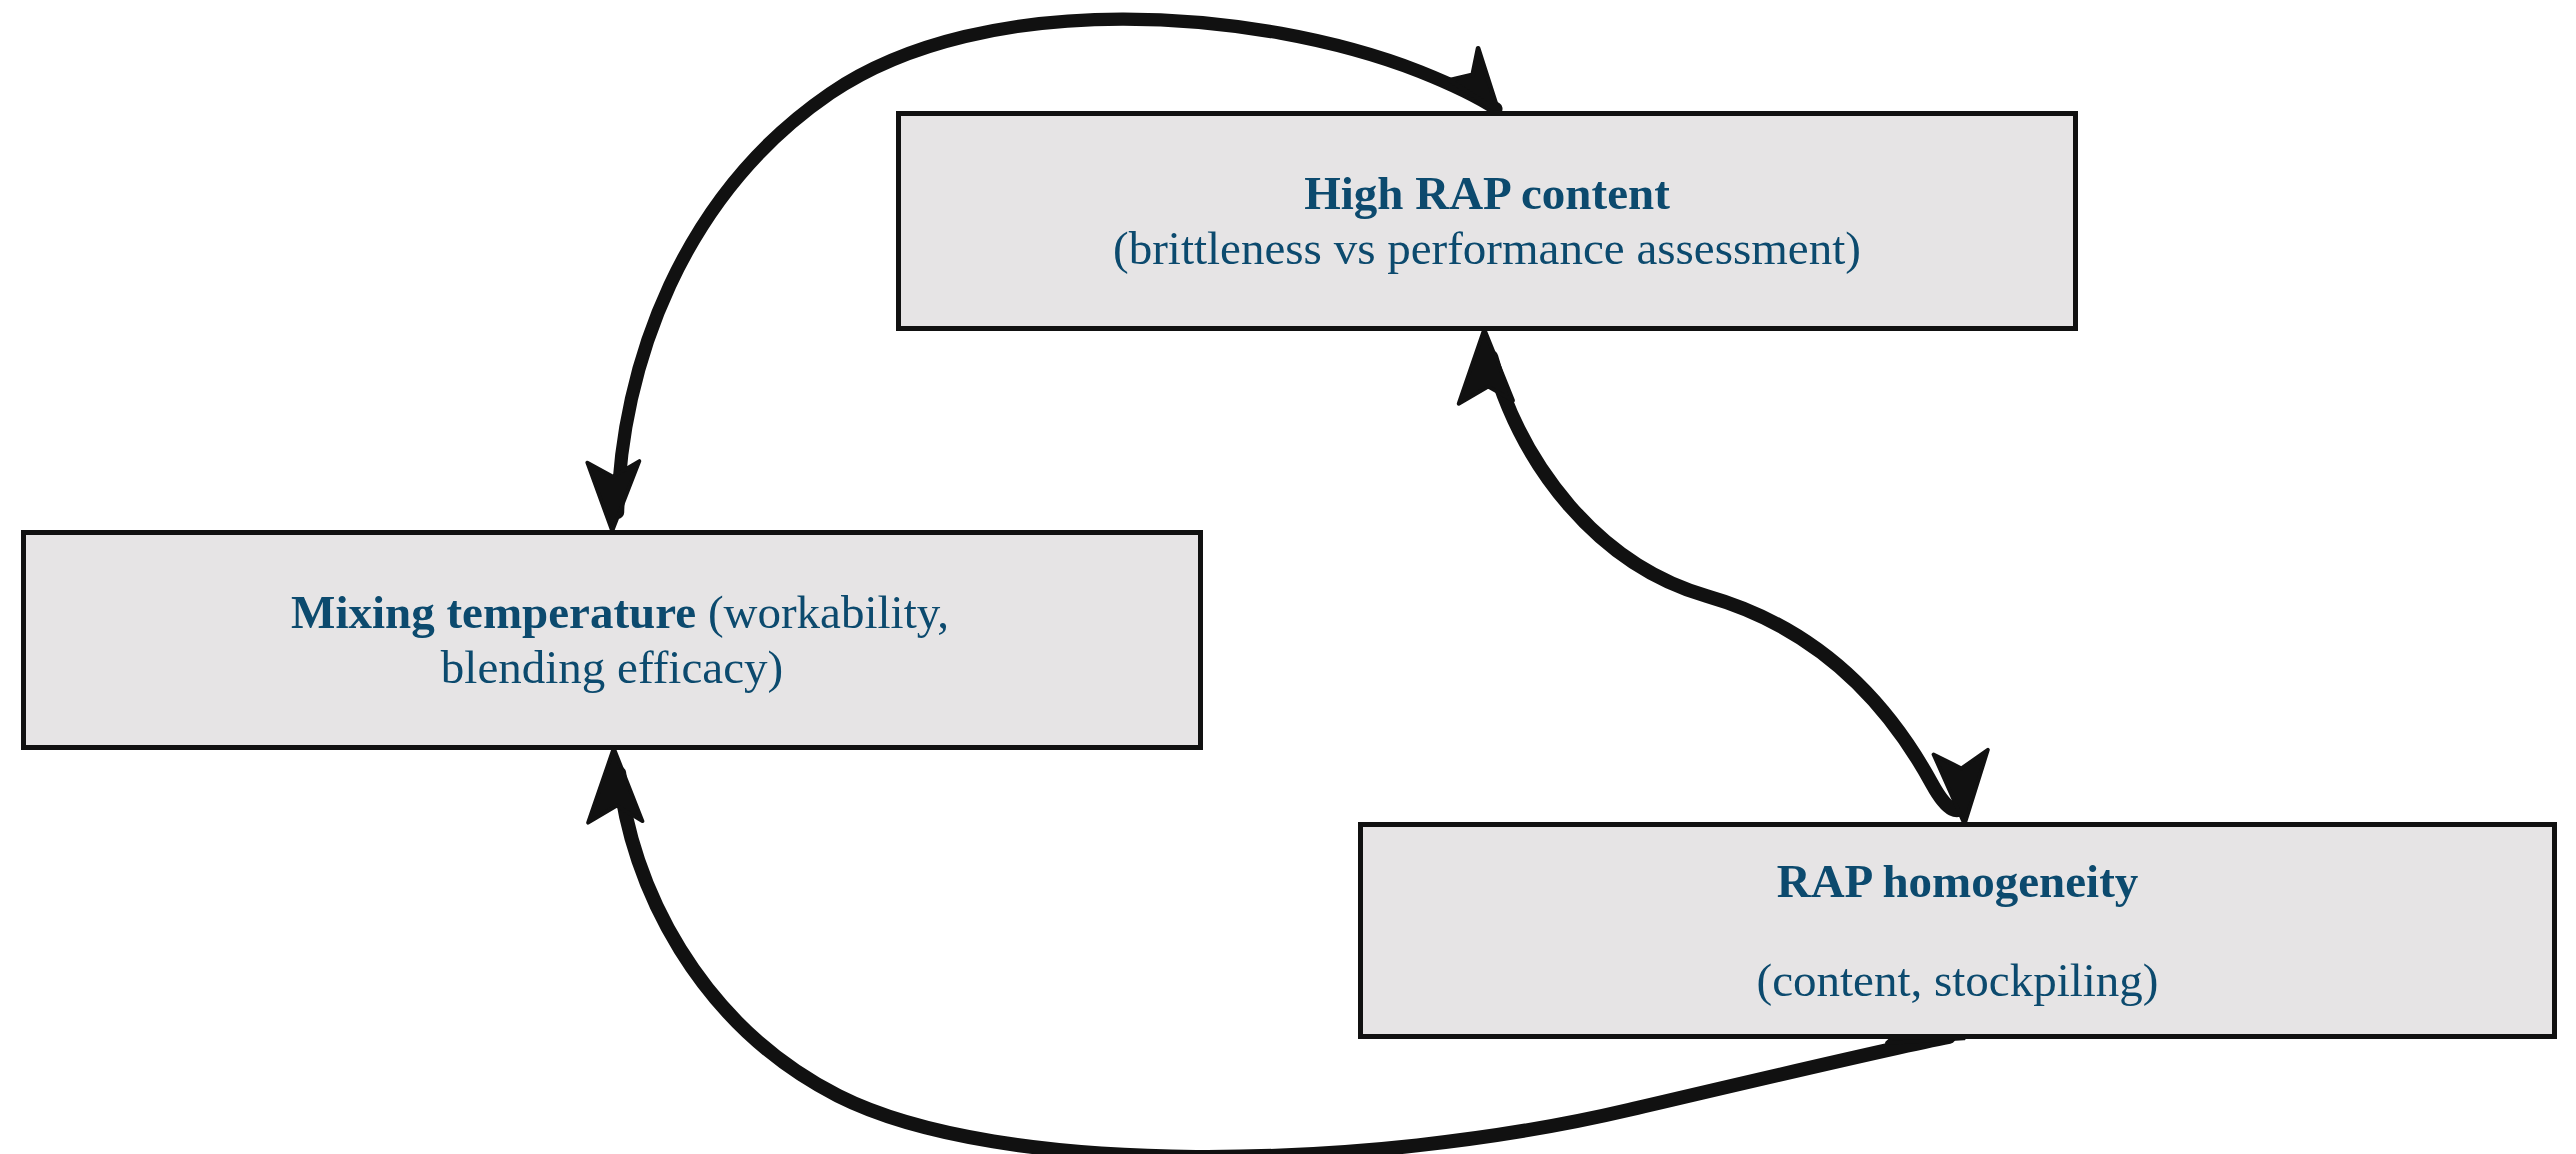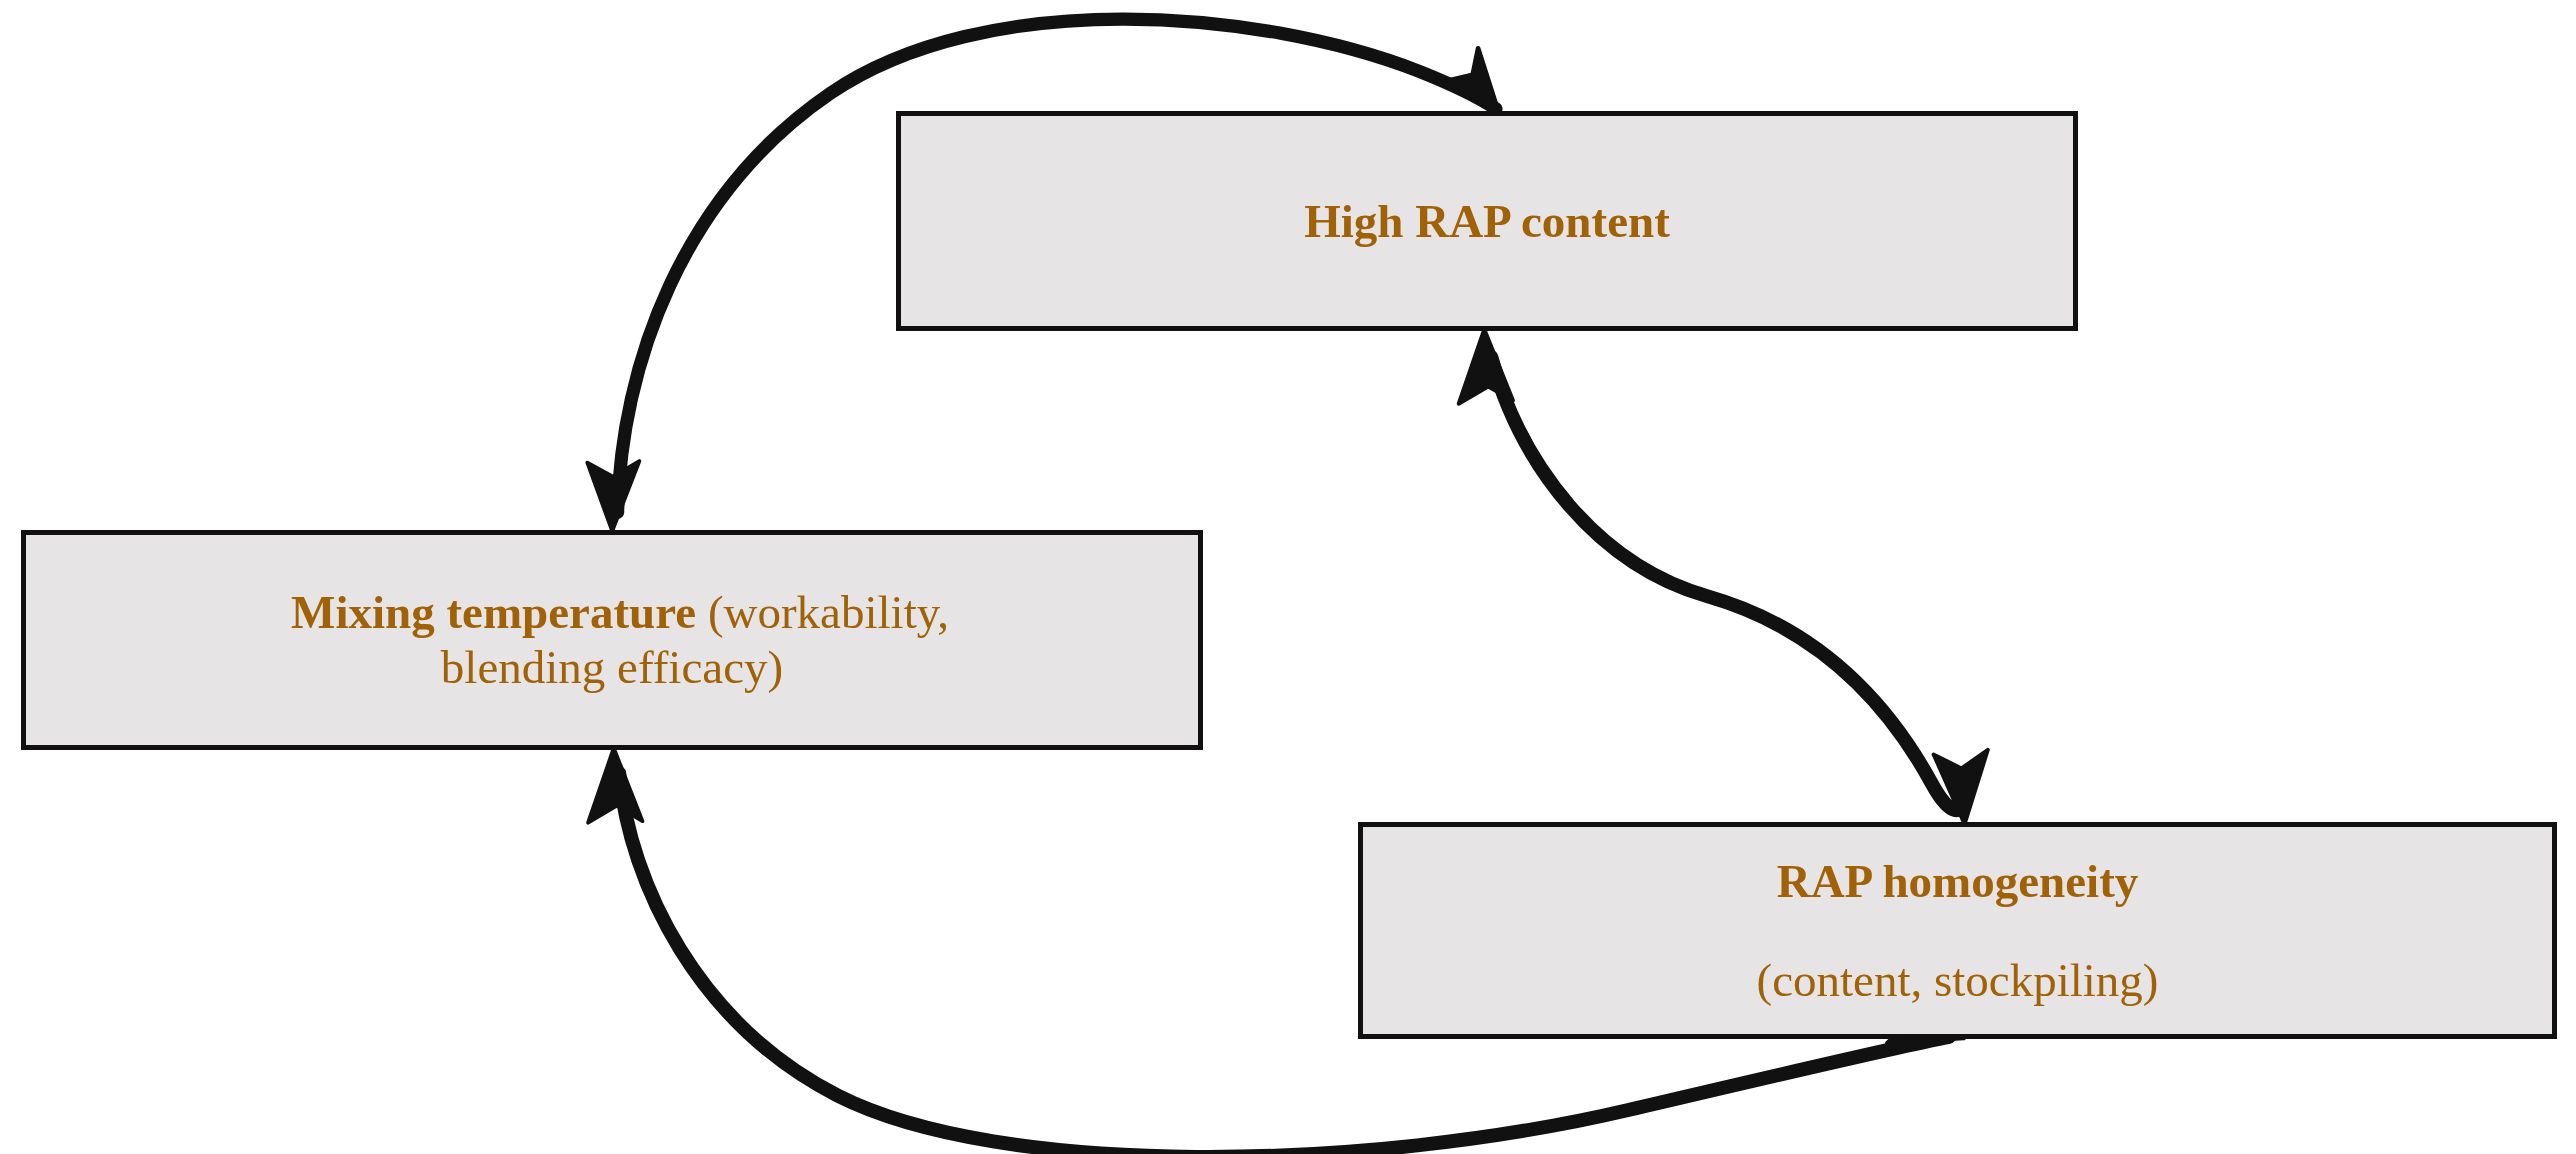--- a/index.html
+++ b/index.html
@@ -26,21 +26,21 @@
   .node {
     position: absolute;
     box-sizing: border-box;
     background: #e6e4e5;
     border: 5.4px solid #111111;
     display: flex;
     flex-direction: column;
     align-items: center;
     justify-content: center;
     text-align: center;
-    color: #a16207;
+    color: #0c4a6e;
     line-height: 1.16;
     padding: 3.1px 14px;
   }
   .node-line {
     display: block;
     font-size: 47px;
     white-space: nowrap;
   }
   .node-line.bold { font-weight: bold; }
   .node-line.mixed { font-weight: normal; margin-left: 16px; }
@@ -96,20 +96,21 @@
                C 812 1140, 900 1320, 1080 1412
                C 1290 1518, 1760 1510, 2100 1430
                C 2300 1383, 2440 1350, 2512 1336" fill="none" stroke="#111111" stroke-width="18" stroke-linecap="round"></path>
       <path d="M 791 964 L 828 1058 L 795 1038 L 758 1060 Z" fill="#111111" stroke="#111111" stroke-width="5" stroke-linejoin="round"></path>
       <path d="M 2531 1338 L 2432 1344 L 2458 1320 L 2446 1285 Z" fill="#111111" stroke="#111111" stroke-width="5" stroke-linejoin="round"></path>
     </g>
   </svg>
 
   <div class="node" id="node-high-rap">
     <span class="node-line bold">High RAP content</span>
+    <span class="node-line">(brittleness vs performance assessment)</span>
   </div>
 
   <div class="node" id="node-mixing-temp">
     <span class="node-line mixed"><span class="lead">Mixing temperature</span><span>&nbsp;</span><span>(workability,</span></span>
     <span class="node-line">blending efficacy)</span>
   </div>
 
   <div class="node" id="node-rap-homogeneity">
     <span class="node-line bold">RAP homogeneity</span>
     <span class="node-line">(content, stockpiling)</span>

